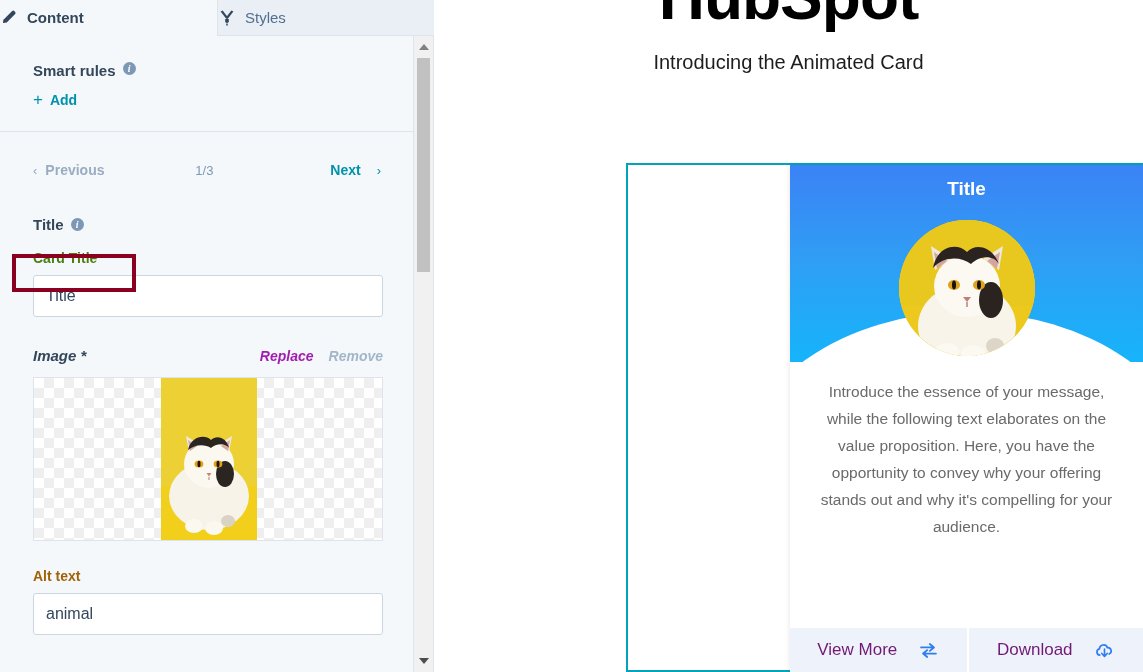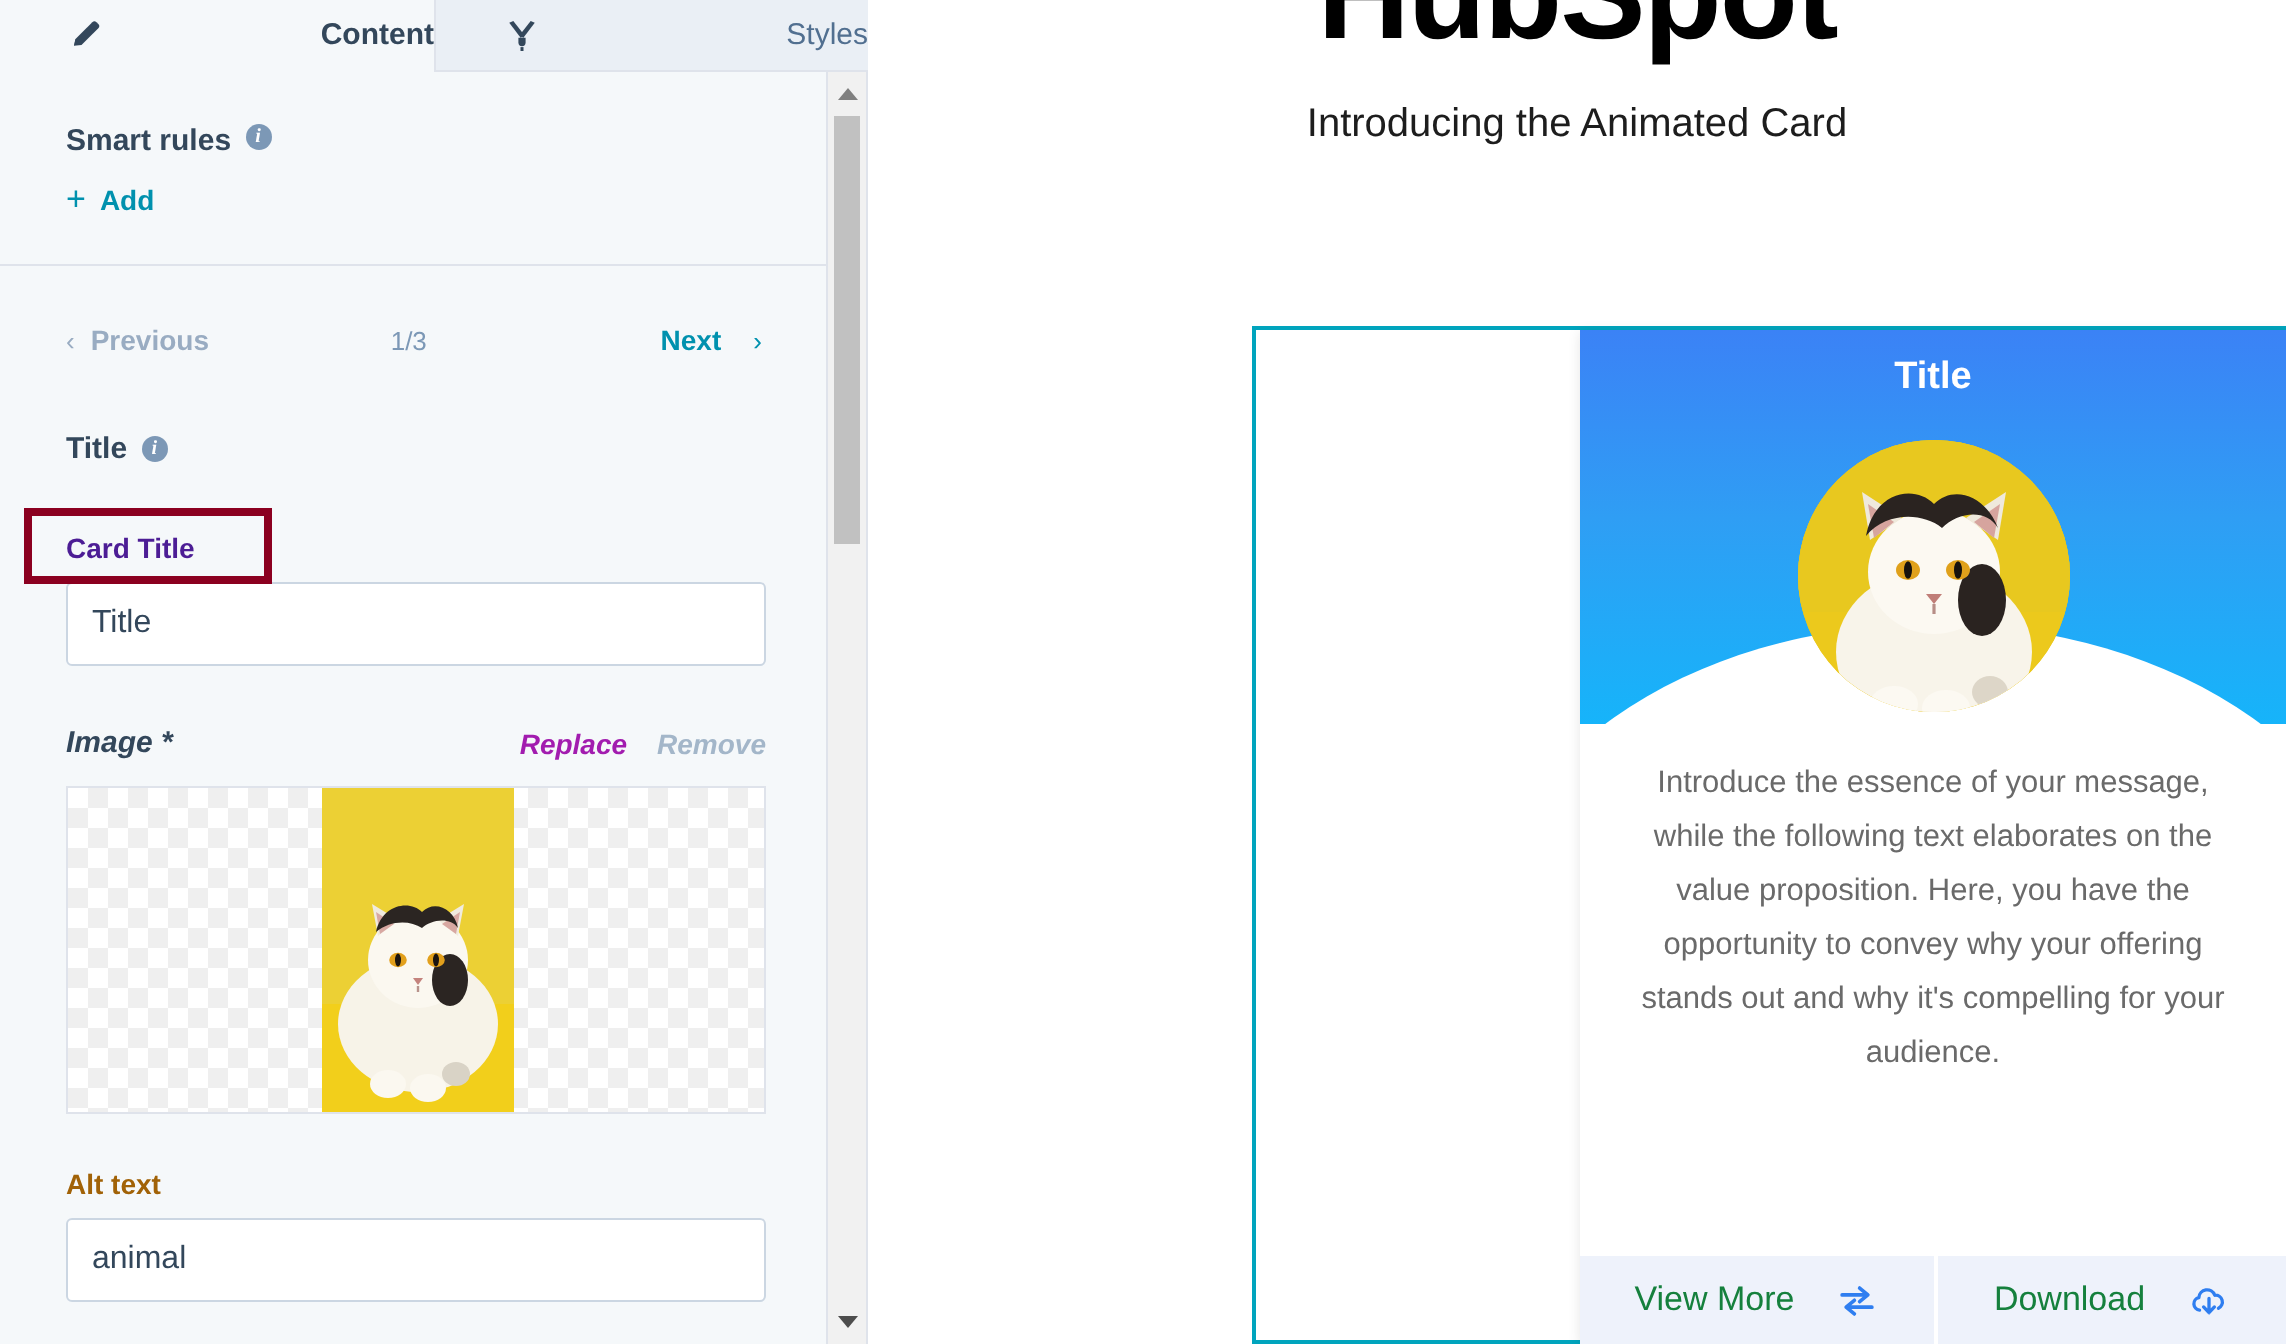--- a/index.html
+++ b/index.html
@@ -21,28 +21,27 @@
   }
 
   
   #tab-bar {
     position: absolute; left: 0; top: 0; width: 434px; height: 36px;
     display: flex; background: #f5f8fa;
   }
   .tab {
     flex: 0 0 217px;
     height: 36px;
-    display: flex; align-items: center; justify-content: space-between;
+    display: flex; align-items: center; justify-content: flex-start;
     gap: 9px;
     font-size: 15px; font-weight: 700;
     color: #33475b;
     cursor: pointer;
     border-bottom: 1px solid #dfe3eb;
     position: relative;
-    padding-left: 34px;
   }
   .tab.active {
     background: #f5f8fa;
     border-bottom: 1px solid #f5f8fa;
   }
   .tab.inactive {
     background: #eaeff5;
     border-left: 1px solid #dfe3eb;
     border-bottom: 1px solid #dfe3eb;
     color: #516f90;
@@ -101,22 +100,22 @@
   .chev { font-size: 13px; font-weight: 400; }
 
   
   #title-group-label {
     margin-top: 31px;
     font-size: 15px; font-weight: 700; color: #33475b;
     display: flex; align-items: center; gap: 7px;
   }
 
   .field-label {
-    margin-top: 33px;
-    font-size: 14px; font-weight: 700; color: #4c1d95;
+    margin-top: 17px;
+    font-size: 14px; font-weight: 700; color: #4d7c0f;
   }
 
   
   .hl-box {
     position: absolute;
     border: 4px solid #8b0020;
     pointer-events: none;
     z-index: 40;
   }
   #hl-card-title { left: 12px; top: 254px; width: 124px; height: 38px; }
@@ -269,21 +268,21 @@
   #card-footer {
     flex: 0 0 45px;
     display: flex;
     border-top: 1px solid #ffffff;
   }
   .card-btn {
     flex: 1 1 50%;
     background: #eef2fb;
     display: flex; align-items: center; justify-content: center;
     gap: 21px;
-    font-size: 17px; color: #15803d;
+    font-size: 17px; color: #701a75;
     cursor: pointer;
   }
   .card-btn + .card-btn { border-left: 2px solid #ffffff; }
   .btn-icon { width: 21px; height: 21px; display: inline-block; }
 
   
   .cat-svg { display: block; }
 </style>
 </head>
 <body>

